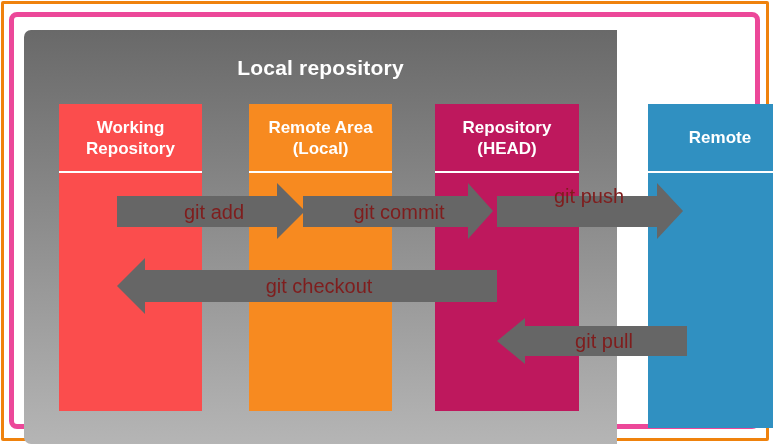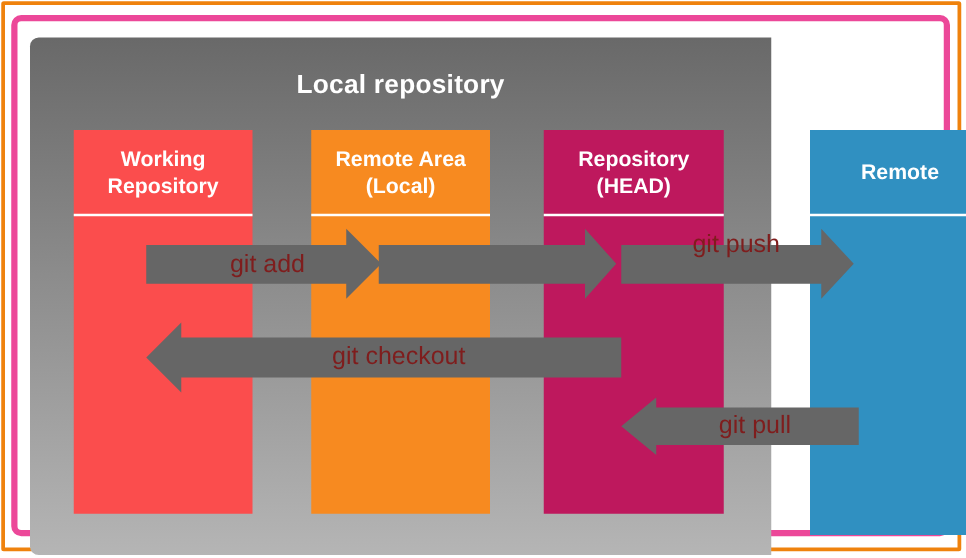--- a/index.html
+++ b/index.html
@@ -141,17 +141,18 @@
 
   <svg class="arrows" viewBox="0 0 773 446" style="fill: rgb(102, 102, 102);">
     <polygon points="117,196 277,196 277,183 305,211 277,239 277,227 117,227"></polygon>
     <polygon points="303,196 468,196 468,183 493,211 468,239 468,227 303,227"></polygon>
     <polygon points="497,196 657,196 657,183 683,211 657,239 657,227 497,227"></polygon>
     <polygon points="497,270 145,270 145,258 117,286 145,314 145,302 497,302"></polygon>
     <polygon points="687,326 525,326 525,318 497,341 525,364 525,356 687,356"></polygon>
   </svg>
 
   <span class="arrow-label lbl-add">git add</span>
+  <span class="arrow-label lbl-commit">git commit</span>
   <span class="arrow-label lbl-push">git push</span>
   <span class="arrow-label lbl-checkout">git checkout</span>
   <span class="arrow-label lbl-pull">git pull</span>
 
 </div>
 
 </body></html>

